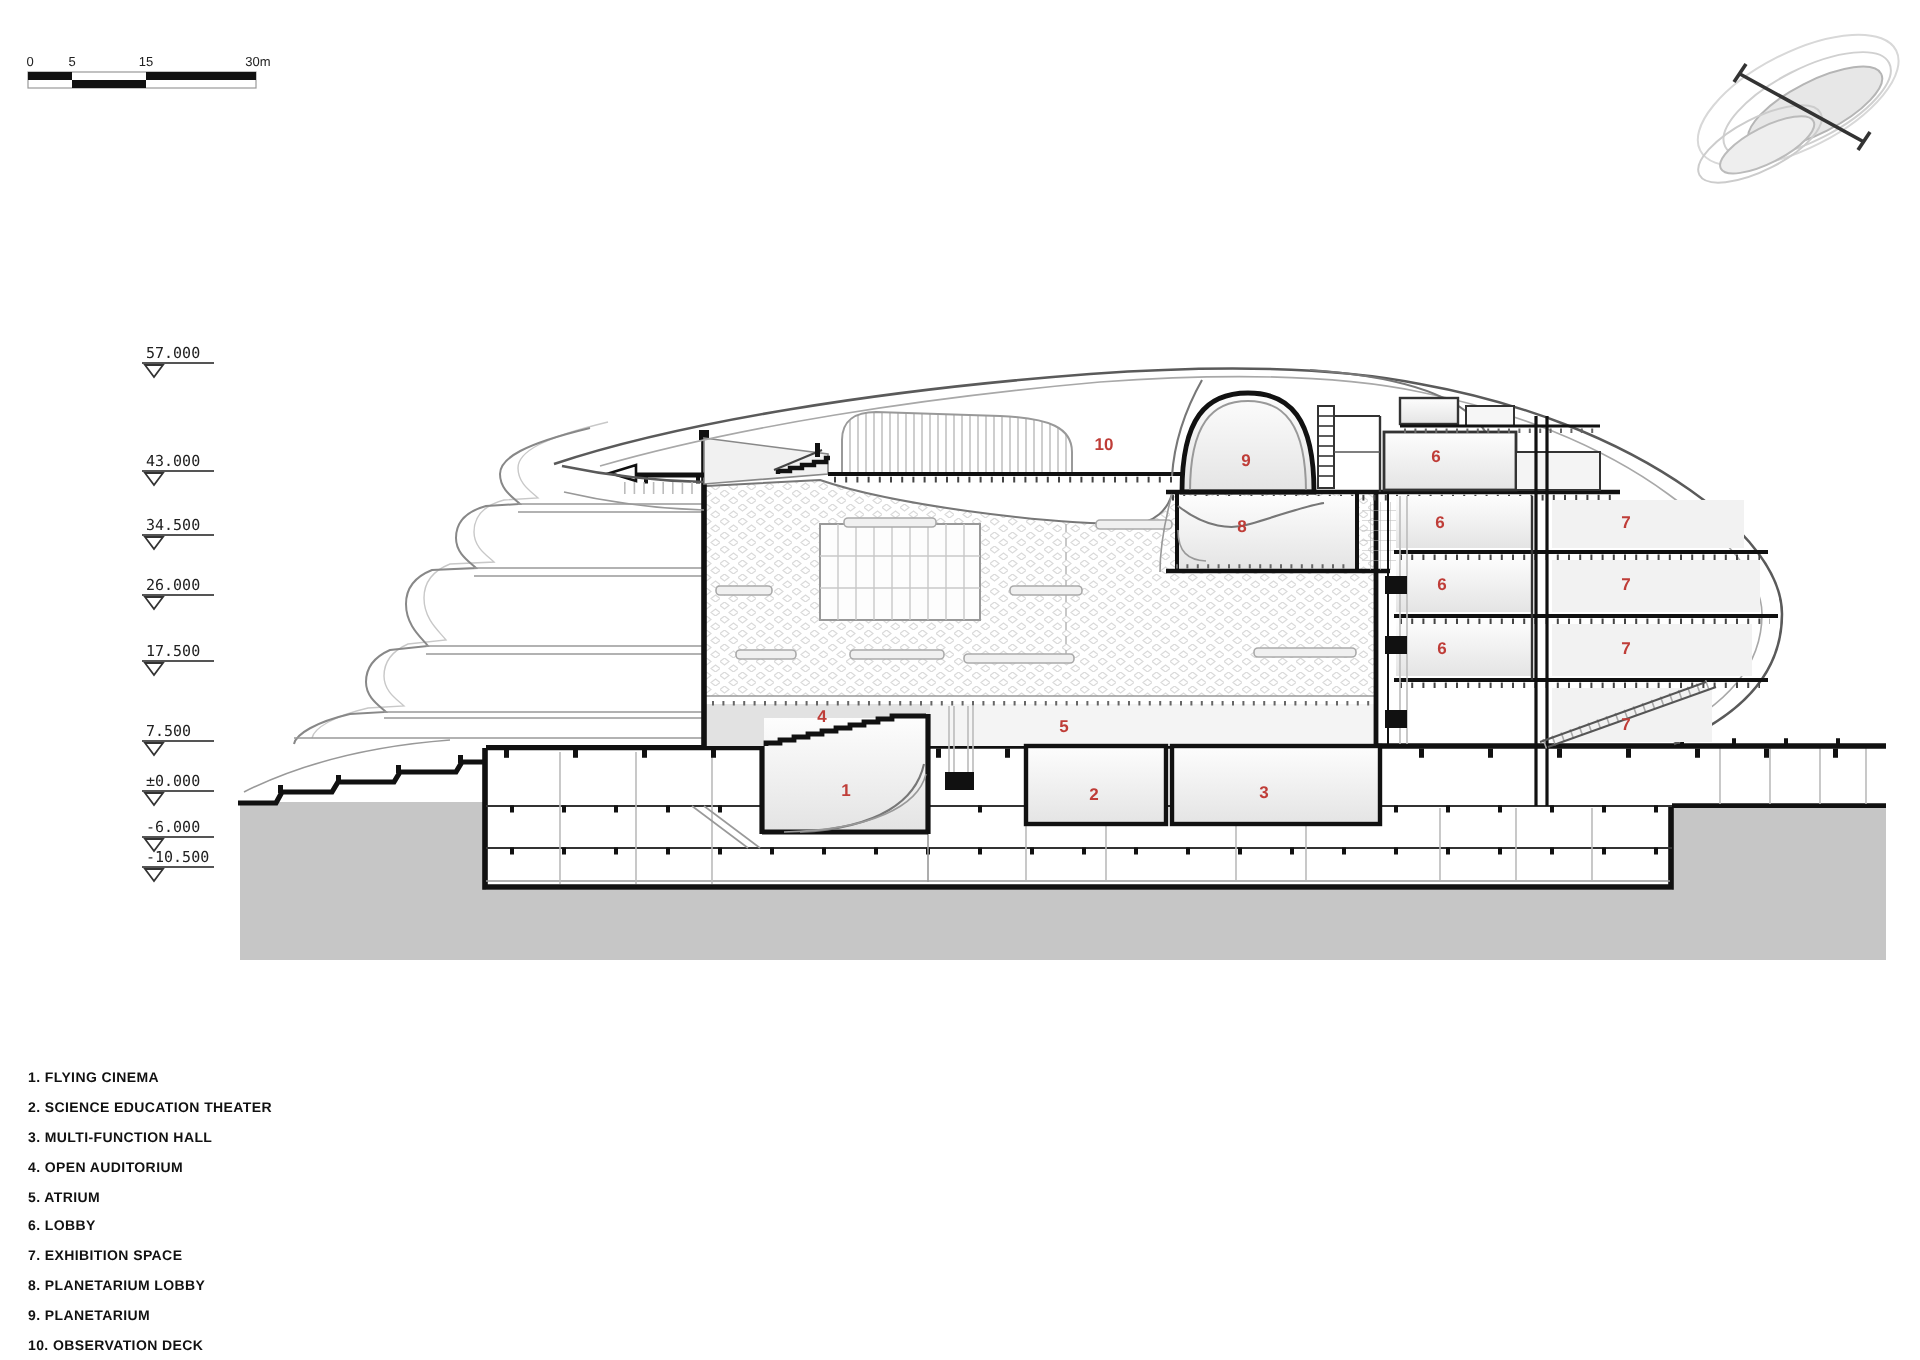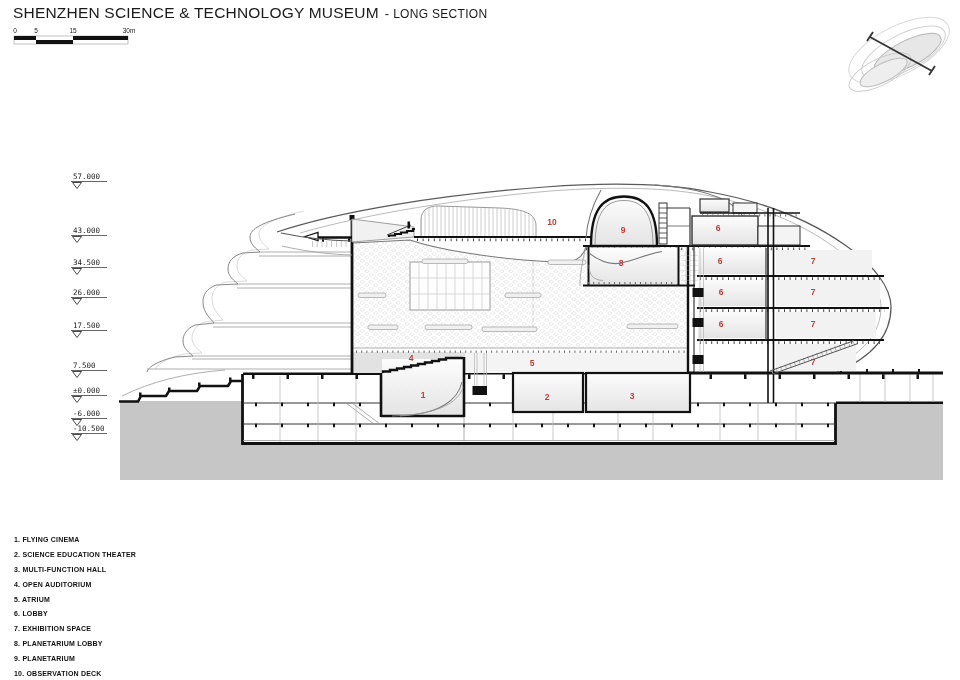--- a/index.html
+++ b/index.html
@@ -29,23 +29,20 @@
   .roomfill{fill:url(#g1);}
   .elev{font-family:"DejaVu Sans Mono",monospace;font-size:7.5px;fill:#222;}
   .rl{font-family:"Liberation Sans",sans-serif;font-size:8.5px;font-weight:bold;text-anchor:middle;}
   .sc{font-family:"Liberation Sans",sans-serif;font-size:6.5px;fill:#222;text-anchor:middle;}
 </style>
 </head>
 <body>
 
 <div class="sheet">
 
-  <div class="titlebar">
-    <span class="t-main">SHENZHEN SCIENCE &amp; TECHNOLOGY MUSEUM</span><span class="t-dash">-</span><span class="t-sub">LONG SECTION</span>
-  </div>
 
   <svg width="960" height="680" viewBox="0 0 960 680">
     <defs>
       <linearGradient id="g1" x1="0" y1="0" x2="0" y2="1">
         <stop offset="0" stop-color="#fdfdfd"></stop>
           <stop offset="1" stop-color="#e4e4e4"></stop>
       </linearGradient>
       <pattern id="hex" patternUnits="userSpaceOnUse" width="9" height="7">
         <path d="M2.25,0 L4.5,1.75 L2.25,3.5 L0,1.75 Z M6.75,3.5 L9,5.25 L6.75,7 L4.5,5.25 Z" fill="none" stroke="#dadada" stroke-width=".6"></path>
       </pattern>

